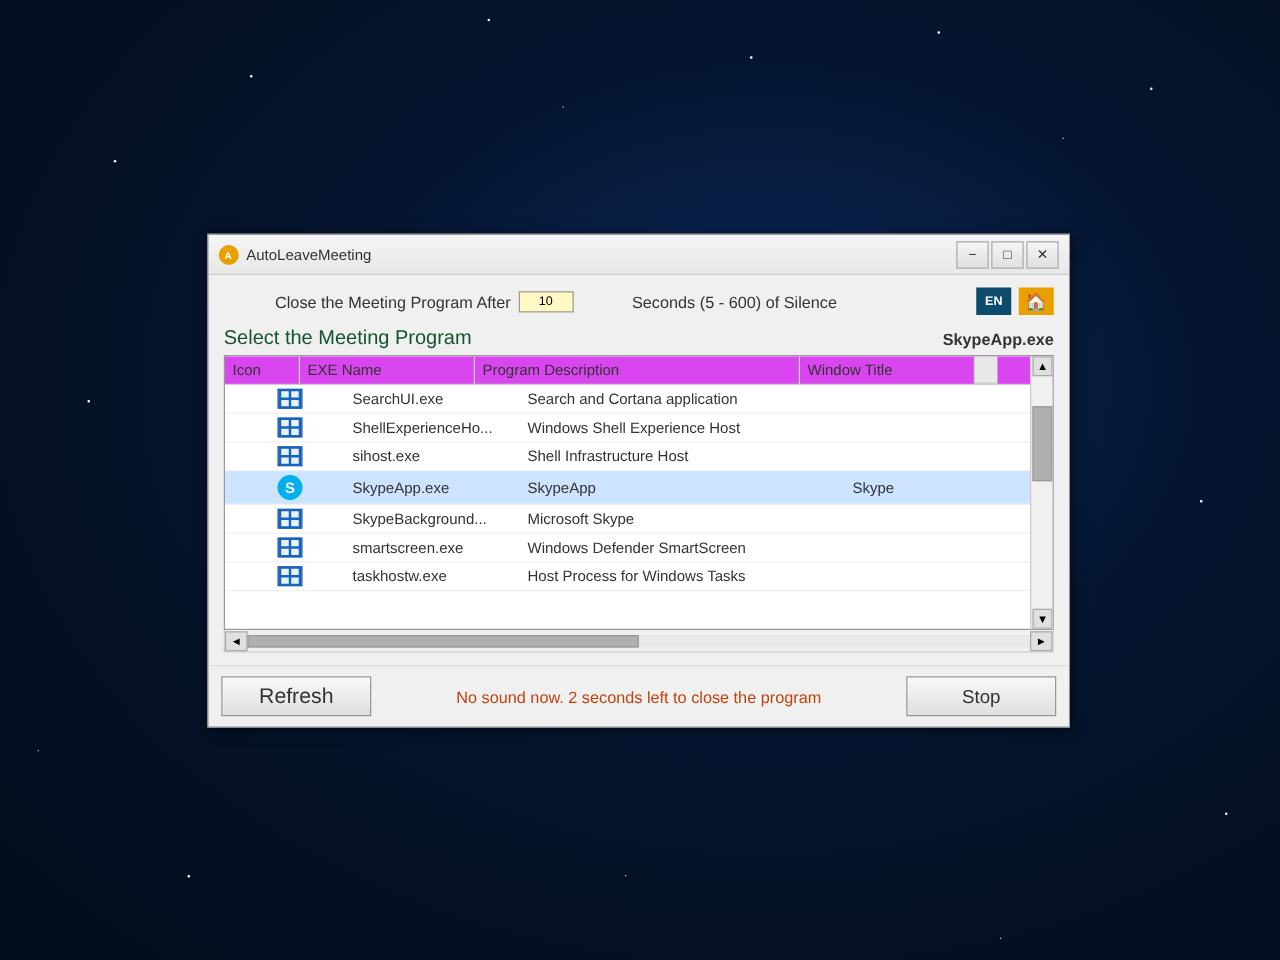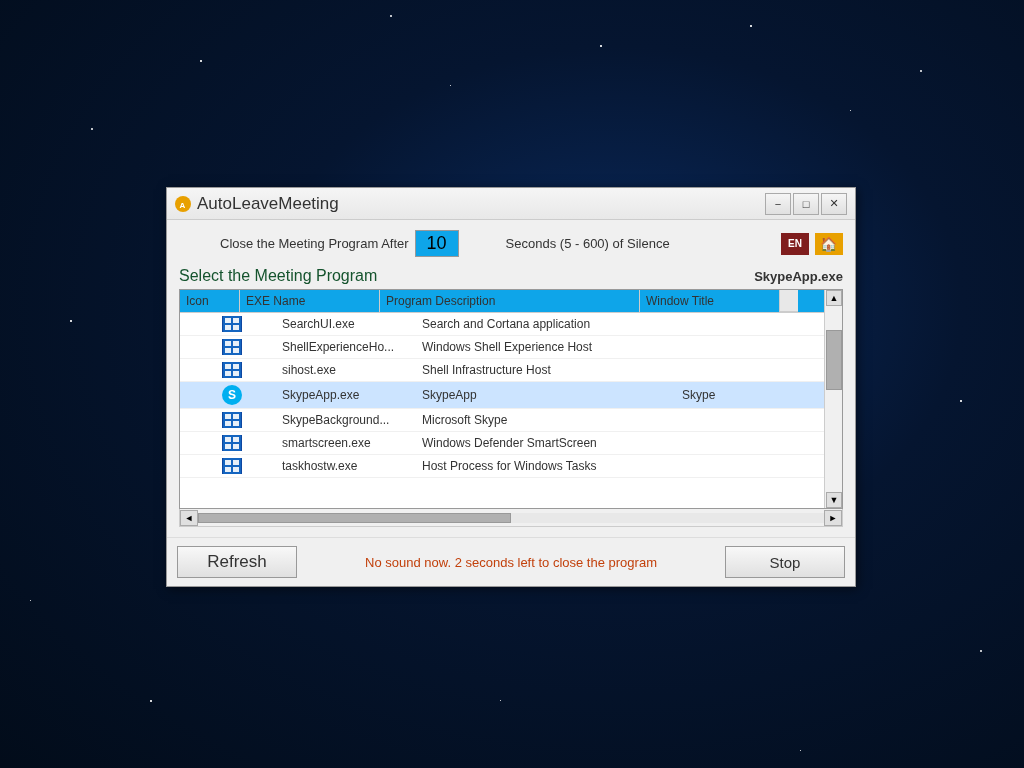--- a/index.html
+++ b/index.html
@@ -55,21 +55,21 @@
       display: flex;
       align-items: center;
       justify-content: center;
       font-size: 10px;
       color: white;
       font-weight: bold;
     }
 
     .title-bar-text {
       flex: 1;
-      font-size: 17px;
+      font-size: 12px;
       color: #333;
     }
 
     .title-bar-controls {
       display: flex;
       gap: 2px;
     }
 
     .title-btn {
       width: 26px;
@@ -100,31 +100,31 @@
 
     .top-row-label {
       font-size: 13px;
       color: #333;
       margin-left: 41px;
     }
 
     .seconds-input {
       width: 44px;
       border: 1px solid #999;
-      background: #0ea5e9;
+      background: #fef9c3;
       padding: 2px 4px;
-      font-size: 18px;
+      font-size: 10px;
       text-align: center;
     }
 
     .lang-btn {
       margin-left: auto;
       width: 28px;
       height: 22px;
-      background: #7f1d1d;
+      background: #0c4a6e;
       color: white;
       font-size: 10px;
       font-weight: bold;
       border: none;
       cursor: pointer;
       display: flex;
       align-items: center;
       justify-content: center;
     }
 
@@ -164,21 +164,21 @@
       border: 1px solid #999;
       background: white;
       height: 220px;
       overflow: hidden;
       position: relative;
     }
 
     .table-header {
       display: grid;
       grid-template-columns: 60px 140px 260px 140px 18px;
-      background: #0ea5e9;
+      background: #d946ef;
       border-bottom: 1px solid #ccc;
     }
 
     .th {
       padding: 4px 6px;
       font-size: 12px;
       color: #333;
       border-right: 1px solid #ccc;
       font-weight: normal;
     }

